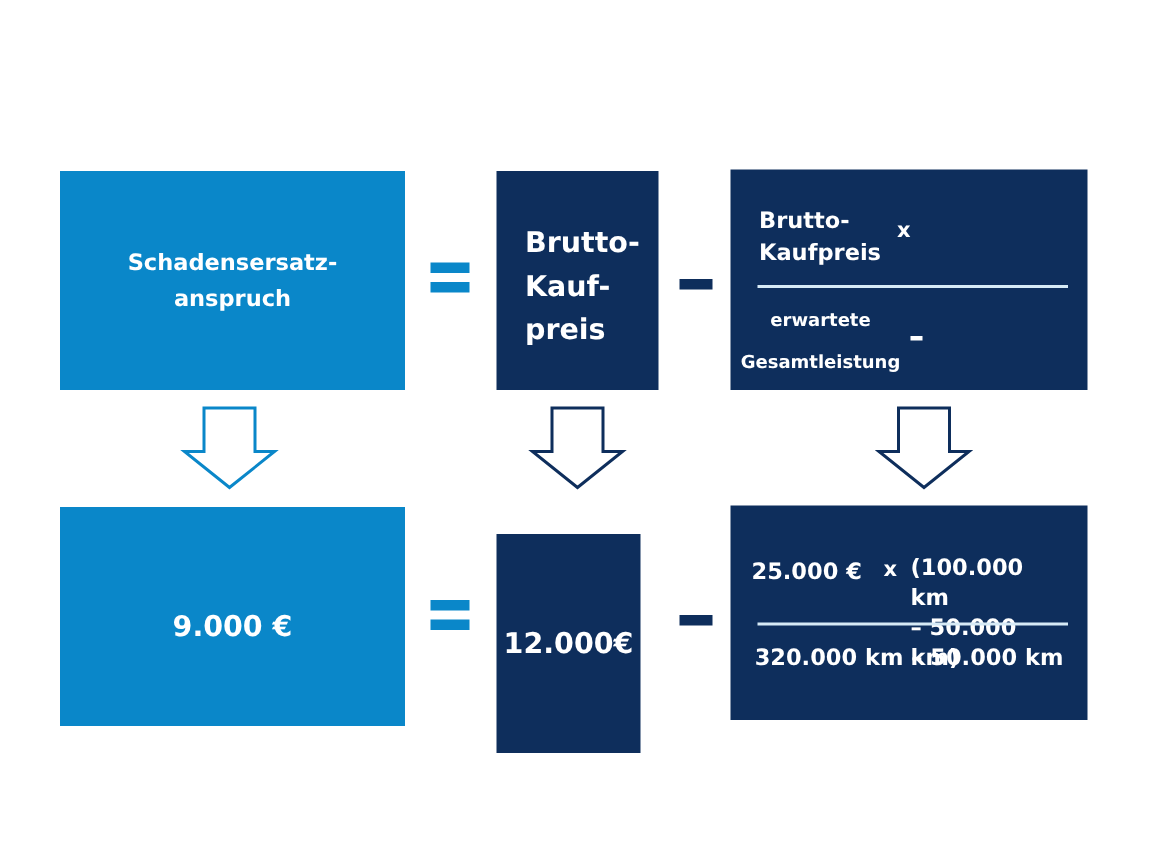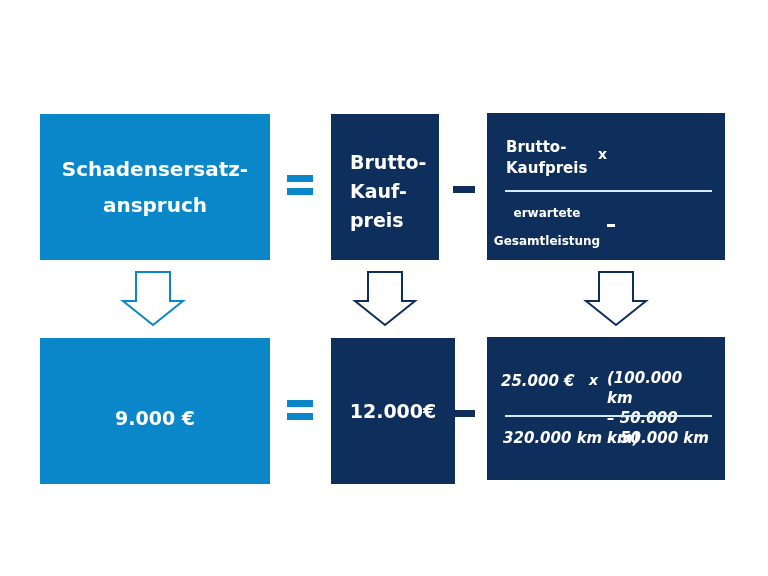--- a/index.html
+++ b/index.html
@@ -16,21 +16,21 @@
   .eq::before, .eq::after { content: ""; position: absolute; left: 0; width: 26px; height: 7px; background: var(--c); }
   .eq::before { top: 0; } .eq::after { bottom: 0; }
   .minus { position: absolute; width: 22px; height: 7px; background: var(--c); }
   .arrow { position: absolute; }
   .fr { position: absolute; }
 </style>
 </head>
 <body>
 
 <div class="box light center" style="left:40px; top:114px; width:230px; height:146px;">
-  <span class="txt" style="font-size:20px; line-height:36px;">Schadensersatz-
+  <span class="txt" style="font-size:15px; line-height:24px;">Schadensersatz-
 anspruch</span>
 </div>
 
 <div class="eq" style="--c:#0a87c9; left:287px; top:175px;"></div>
 
 <div class="box dark" style="left:331px; top:114px; width:108px; height:146px;">
   <span class="txt" style="position:absolute; left:19px; top:34px; font-size:19px; line-height:29px; text-align:left;">Brutto-
 Kauf-
 preis</span>
 </div>
@@ -57,26 +57,26 @@
 <svg class="arrow" style="left:581px; top:270px;" width="70" height="58" viewBox="0 0 70 58">
   <polygon points="18,2 52,2 52,31 65,31 35,55 5,31 18,31" fill="#ffffff" stroke="#0e2e5c" stroke-width="2"></polygon>
 </svg>
 
 <div class="box light" style="left:40px; top:338px; width:230px; height:146px;">
   <span class="fr" style="left:0; width:230px; top:69px; font-size:19px; text-align:center;">9.000 €</span>
 </div>
 
 <div class="eq" style="--c:#0a87c9; left:287px; top:400px;"></div>
 
-<div class="box dark center" style="left:331px; top:338px; width:124px; height:146px;">
+<div class="box dark center" style="left:331px; top:356px; width:96px; height:146px;">
   <span style="font-size:19px;">12.000€</span>
 </div>
 
 <div class="minus" style="--c:#0e2e5c; left:453px; top:410px;"></div>
 
-<div class="box dark" style="left:487px; top:337px; width:238px; height:143px;font-style:italic;">
+<div class="box dark" style="left:487px; top:337px; width:238px; height:143px;">
   <span class="fr" style="left:14px; top:35px; font-size:15px;">25.000 €</span>
   <span class="fr" style="left:102px; top:35px; font-size:14px;">x</span>
   <span class="fr txt" style="left:120px; top:31px; width:105px; font-size:15px; line-height:20px; ">(100.000 km
 – 50.000 km)</span>
   <div class="fr" style="left:18px; top:78px; width:207px; height:2px; background:#d6eaf6;"></div>
   <span class="fr" style="left:0; width:238px; top:92px; font-size:15px; text-align:center;">320.000 km – 50.000 km</span>
 </div>
 
 </body></html>

